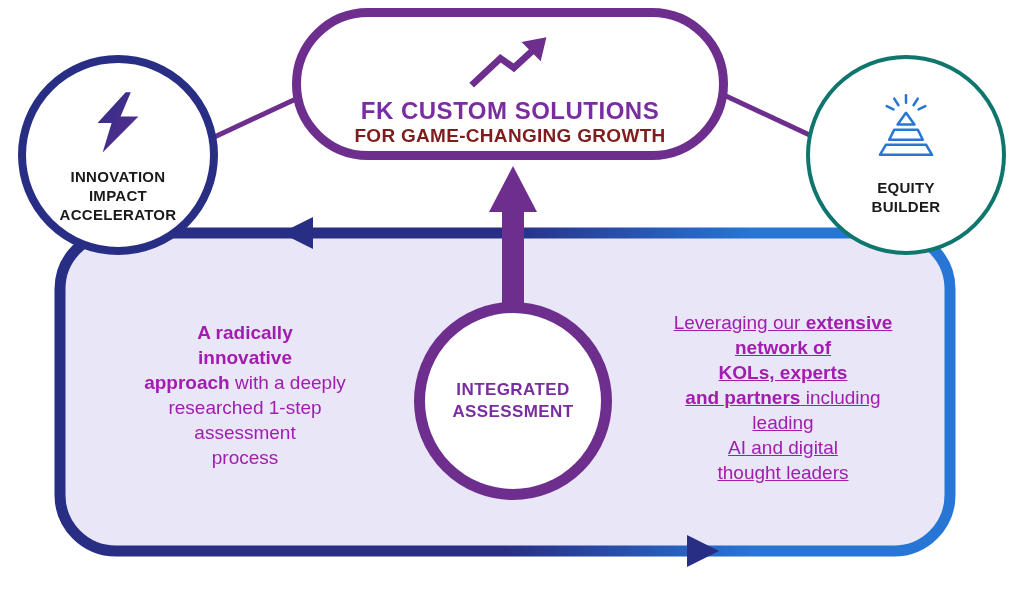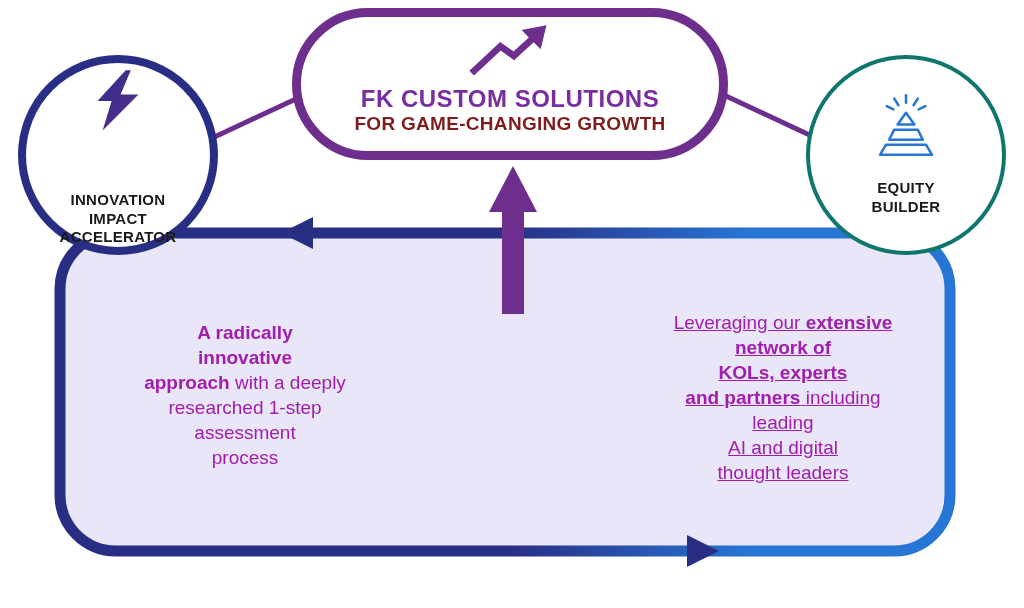--- a/index.html
+++ b/index.html
@@ -4,26 +4,26 @@
 <style>
   * { margin:0; padding:0; box-sizing:border-box; }
   html,body { width:1024px; height:608px; }
   body { font-family:"Liberation Sans", sans-serif; background:#ffffff; }
   .canvas { position:relative; width:1024px; height:608px; background:#ffffff; overflow:hidden; }
   .bg-svg { position:absolute; left:0; top:0; width:1024px; height:608px; }
 
   .node { position:absolute; background:#ffffff; display:flex; flex-direction:column;
           align-items:center; justify-content:center; text-align:center; }
   .circle { border-radius:50%; }
-  .circle-left  { left:18px;  top:55px;  width:200px; height:200px; border:8px solid #292e85;justify-content:space-between; }
+  .circle-left  { left:18px;  top:55px;  width:200px; height:200px; border:8px solid #292e85; }
   .circle-right { left:806px; top:55px;  width:200px; height:200px; border:4px solid #0f766e; }
   .circle-center{ left:414px; top:302px; width:198px; height:198px; border:11px solid #6d2e8e; }
 
   .pill { left:292px; top:8px; width:436px; height:152px; border:9px solid #6d2e8e;
-          border-radius:80px; justify-content:flex-start; padding-top:4px; }
+          border-radius:80px; justify-content:flex-start; padding-top:16px; }
 
   .pre { white-space:pre-line; }
 
   .pill-title { color:#7a2da0; font-weight:bold; font-size:24px; letter-spacing:0.5px; margin-top:2px; }
   .pill-subtitle { color:#7f1d1d; font-weight:bold; font-size:19px; letter-spacing:0.3px; }
 
   .circle-label { color:#1a1a1a; font-weight:bold; font-size:15px; line-height:1.25;
                   letter-spacing:0.3px; margin-top:7px; }
   .center-label { color:#7a2da0; font-weight:bold; font-size:17px; line-height:1.3; letter-spacing:0.4px; }
 
@@ -105,20 +105,24 @@
           <path d="M50 21 L40 35 L60 35 Z"></path>
           <path d="M36 41 L64 41 L70 53 L30 53 Z"></path>
           <path d="M26 59 L74 59 L81 71 L19 71 Z"></path>
         </g>
       </svg>
     </span>
     <div class="circle-label pre">EQUITY
 BUILDER</div>
   </div>
 
+  <div class="node circle circle-center">
+    <div class="center-label pre">INTEGRATED
+ASSESSMENT</div>
+  </div>
 
   <div class="desc desc-left">
     <b class="pre">A radically
 innovative
 approach</b>
     <span class="pre">with a deeply
 researched 1-step
 assessment
 process</span>
   </div>

